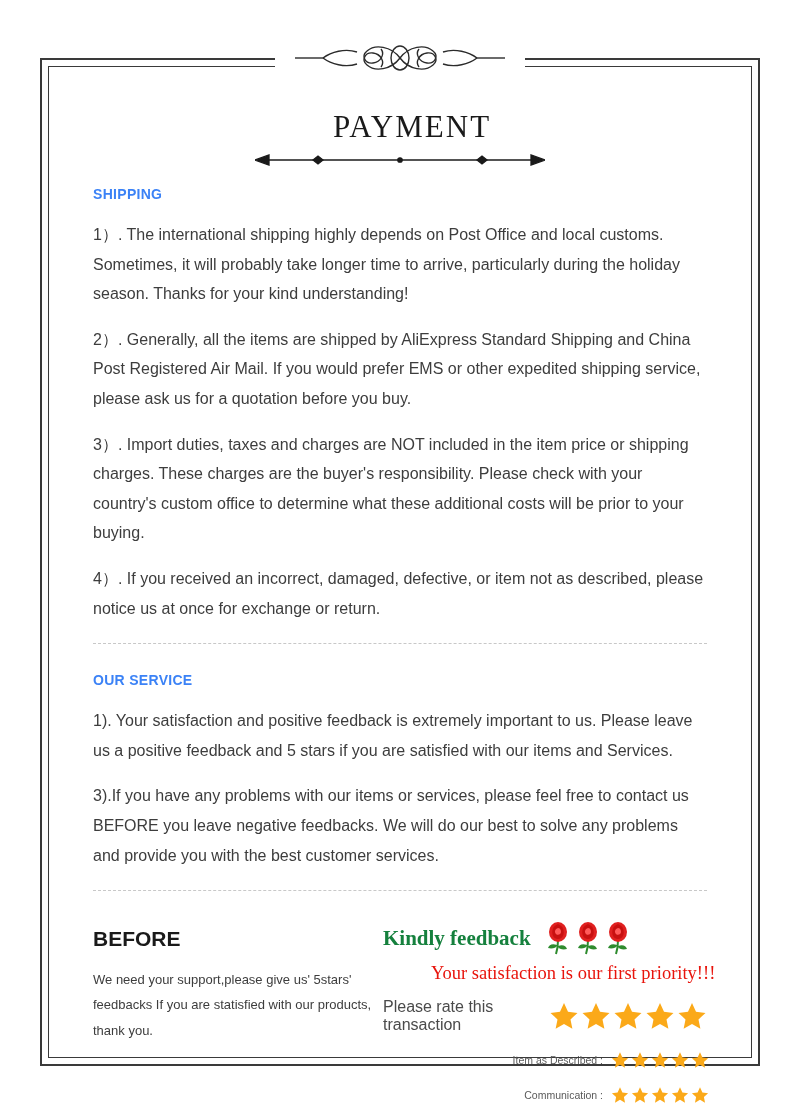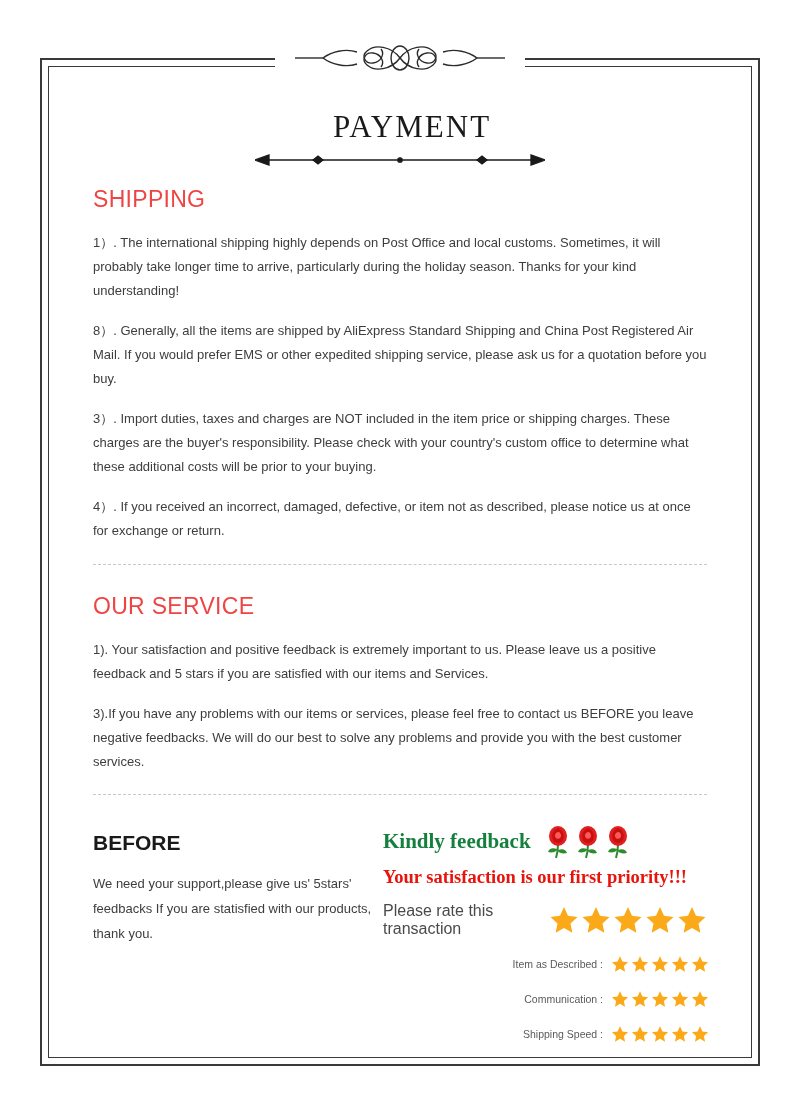--- a/index.html
+++ b/index.html
@@ -83,28 +83,28 @@
   }
 
   
   .content {
     position: absolute;
     left: 93px;
     top: 186px;
     width: 614px;
   }
   h2.section {
-    font-size: 23px;
-    font-weight: normal;
-    color: #ef4444;
+    font-size: 14px;
+    font-weight: bold;
+    color: #3b82f6;
     margin: 0 0 18px 0;
     letter-spacing: 0.3px;
   }
   p.para {
-    font-size: 13px;
+    font-size: 16px;
     line-height: 1.85;
     color: #3d3d3d;
     margin: 0 0 16px 0;
     text-align: left;
   }
   .divider {
     border-top: 1px dashed #c8c8c8;
     margin: 20px 0 28px 0;
     height: 0;
   }
@@ -148,24 +148,25 @@
     white-space: nowrap;
   }
   .roses {
     display: flex;
     gap: 4px;
     margin-left: 6px;
   }
   .satisfaction {
     font-family: "Liberation Serif", serif;
     font-size: 18.5px;
-    font-weight: bold;
+    font-weight: normal;
     color: #e8140c;
     margin-top: 8px;
     white-space: nowrap;
+    margin-left: 48px;
   }
   .rate-row {
     display: flex;
     align-items: center;
     margin-top: 14px;
   }
   .rate-label {
     font-size: 16px;
     color: #4a4a4a;
     margin-right: 8px;
@@ -228,21 +229,21 @@
         <polygon points="222,8 227,4 232,8 227,12"></polygon>
         <circle cx="145" cy="8" r="2.2"></circle>
       </g>
     </svg>
   </div>
 
   <div class="content">
 
     <h2 class="section">SHIPPING</h2>
     <p class="para">1）.  The international shipping highly depends on Post Office and local customs. Sometimes, it will probably take longer time to arrive, particularly during the holiday season. Thanks for your kind understanding!</p>
-    <p class="para">8）. Generally, all the items are shipped by AliExpress Standard Shipping and China Post Registered Air Mail. If you would prefer EMS or other expedited shipping service, please ask us for a quotation before you buy.</p>
+    <p class="para">2）. Generally, all the items are shipped by AliExpress Standard Shipping and China Post Registered Air Mail. If you would prefer EMS or other expedited shipping service, please ask us for a quotation before you buy.</p>
     <p class="para">3）. Import duties, taxes and charges are NOT included in the item price or shipping charges. These charges are the buyer's responsibility. Please check with your country's custom office to determine what these additional costs will be prior to your buying.</p>
     <p class="para">4）. If you received an incorrect, damaged, defective, or item not as described, please notice us at once for exchange or return.</p>
 
     <div class="divider"></div>
 
     <h2 class="section">OUR SERVICE</h2>
     <p class="para">1). Your satisfaction and positive feedback is extremely important to us. Please leave us a positive feedback and 5 stars if you are satisfied with our items and Services.</p>
     <p class="para">3).If you have any problems with our items or services, please feel free to contact us BEFORE you leave negative feedbacks. We will do our best to solve any problems and provide you with the best customer services.</p>
 
     <div class="divider"></div>

